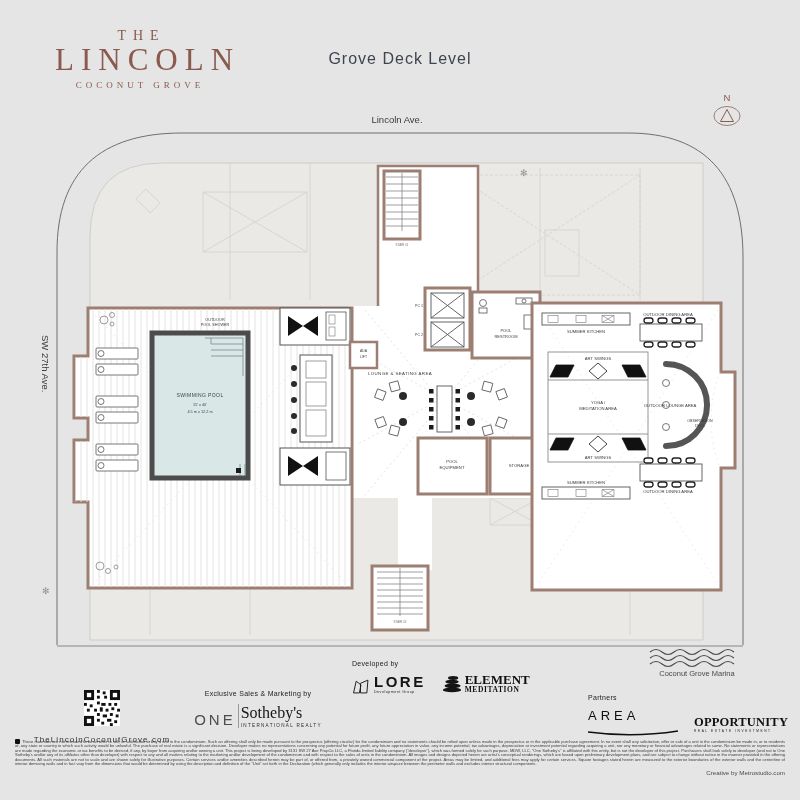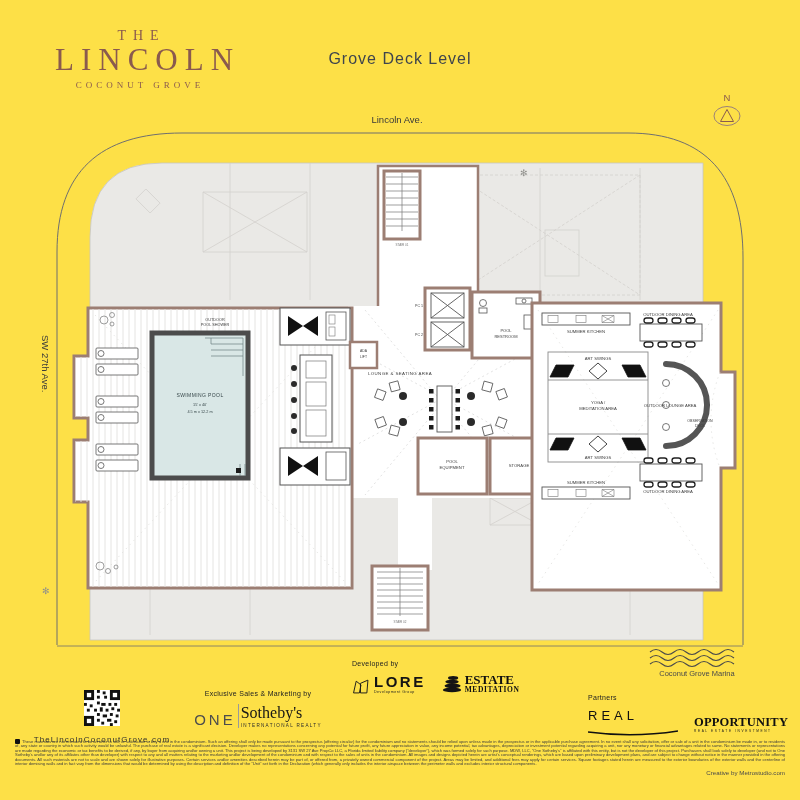--- a/index.html
+++ b/index.html
@@ -1,18 +1,18 @@
 <!DOCTYPE html>
 <html><head>
 <meta charset="utf-8">
 <style>
   html,body{margin:0;padding:0;background:#ffffff;width:800px;height:800px;overflow:hidden;
     font-family:"Liberation Sans",sans-serif;-webkit-font-smoothing:antialiased;}
   .abs{position:absolute;}
-  #stage{position:relative;width:800px;height:800px;background:#fde047;}
+  #stage{position:relative;width:800px;height:800px;background:#e5e5e5;}
 
   
   .logo{left:48px;top:28px;width:180px;text-align:center;color:#8a5a4e;font-family:"Liberation Serif",serif;}
   .logo .the{font-size:14px;letter-spacing:7px;margin-left:7px;}
   .logo .name{font-size:31px;letter-spacing:7px;margin-left:7px;line-height:1.05;}
   .logo .sub{font-size:9px;letter-spacing:4px;margin-left:4px;margin-top:3px;}
   .page-title{left:280px;top:50px;width:240px;text-align:center;color:#3f454d;font-size:16px;letter-spacing:1px;}
 
   
   .qr-block{left:27px;top:690px;width:150px;text-align:center;}
@@ -443,32 +443,32 @@
       <div class="element">
         <svg width="20" height="18" viewBox="0 0 18 16">
           <g fill="#141414">
             <ellipse cx="10" cy="2.6" rx="4.6" ry="1.7"></ellipse>
             <ellipse cx="9" cy="6" rx="6" ry="1.9"></ellipse>
             <ellipse cx="9.5" cy="9.6" rx="7.2" ry="2.1"></ellipse>
             <ellipse cx="9" cy="13.3" rx="8.2" ry="2.2"></ellipse>
           </g>
         </svg>
         <span class="el-text">
-          <div class="a">ESTATE</div>
+          <div class="a">ELEMENT</div>
           <div class="b">MEDITATION</div>
         </span>
       </div>
     </div>
   </div>
 
   <div class="abs partners">
     <div class="heading7">Partners</div>
     <div class="par-row">
       <div class="leste">
-        <div class="w">REAL</div>
+        <div class="w">AREA</div>
         <svg width="90" height="7" viewBox="0 0 90 7">
           <path d="M0,2 Q45,8 90,1" fill="none" stroke="#101010" stroke-width="1.6"></path>
         </svg>
       </div>
       <div class="opp">
         <div class="w">OPPORTUNITY</div>
         <div class="s">REAL ESTATE INVESTMENT</div>
       </div>
     </div>
   </div>

